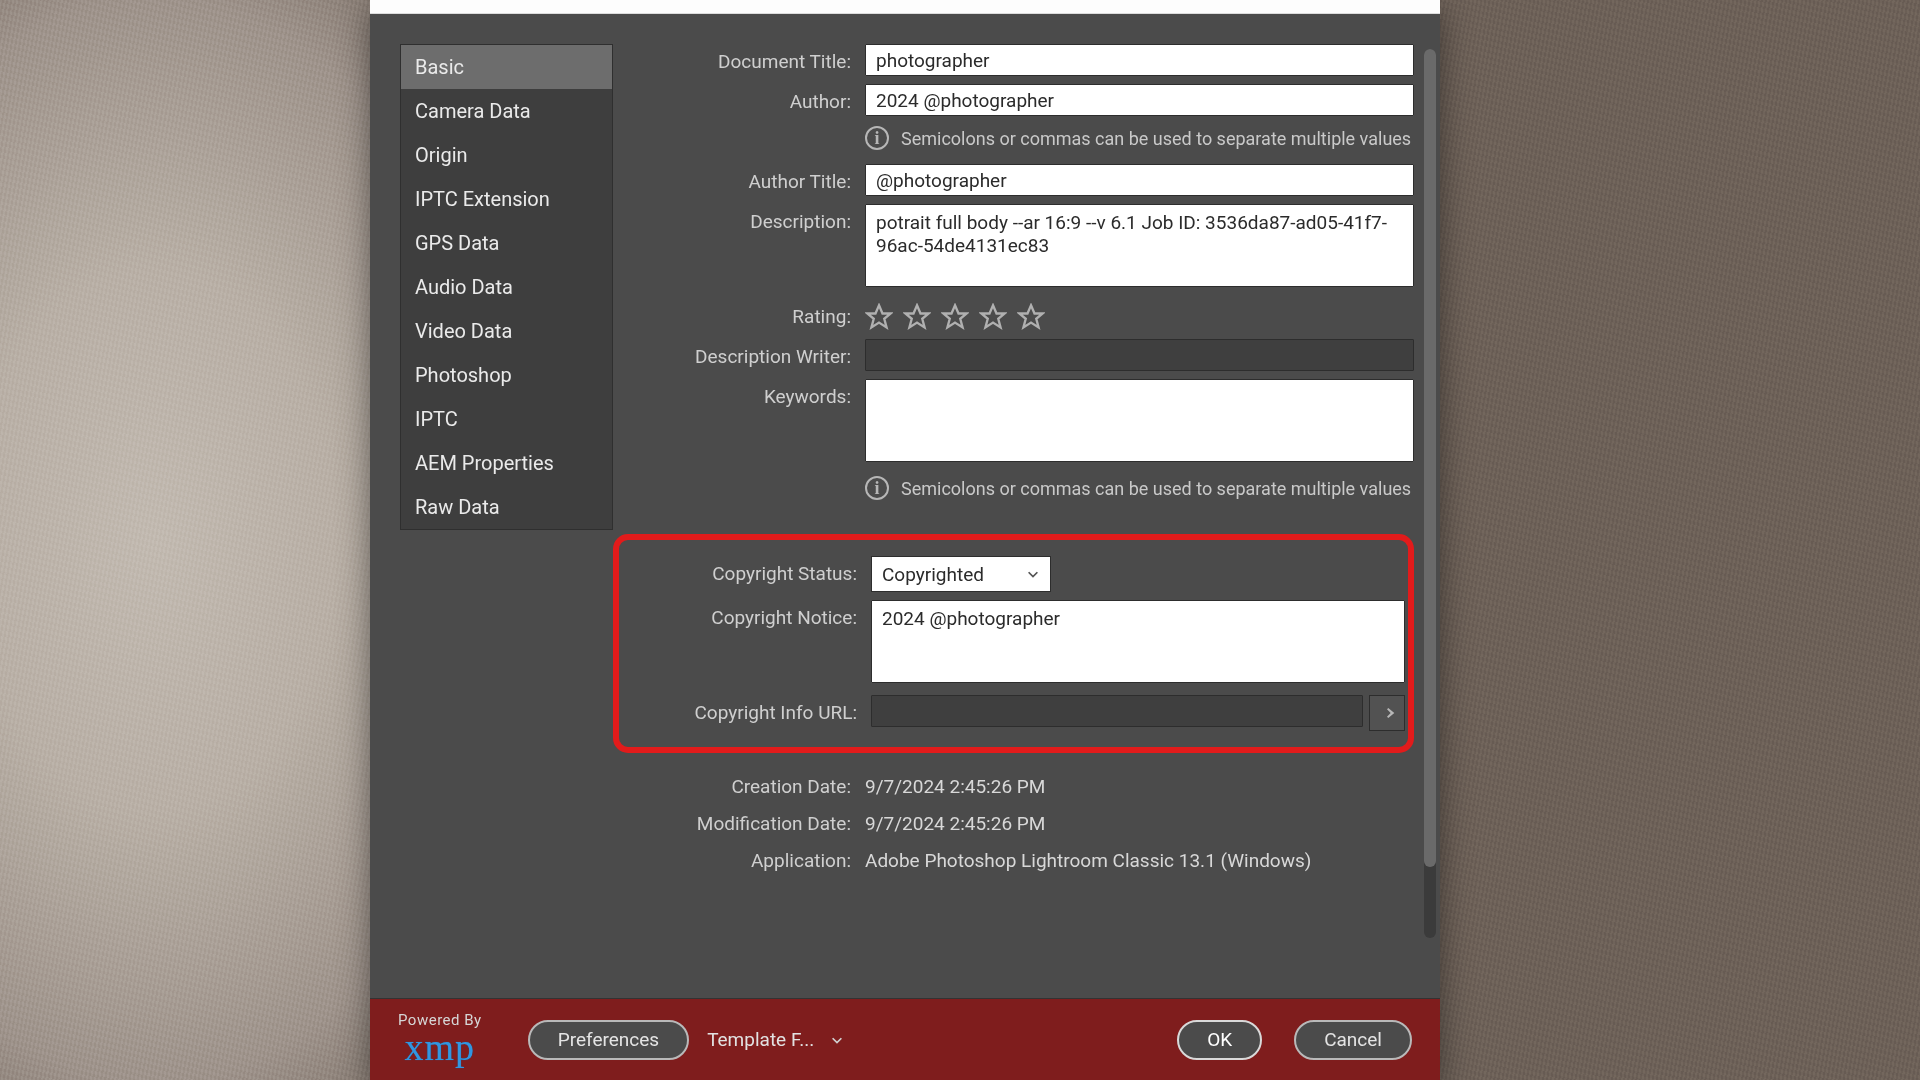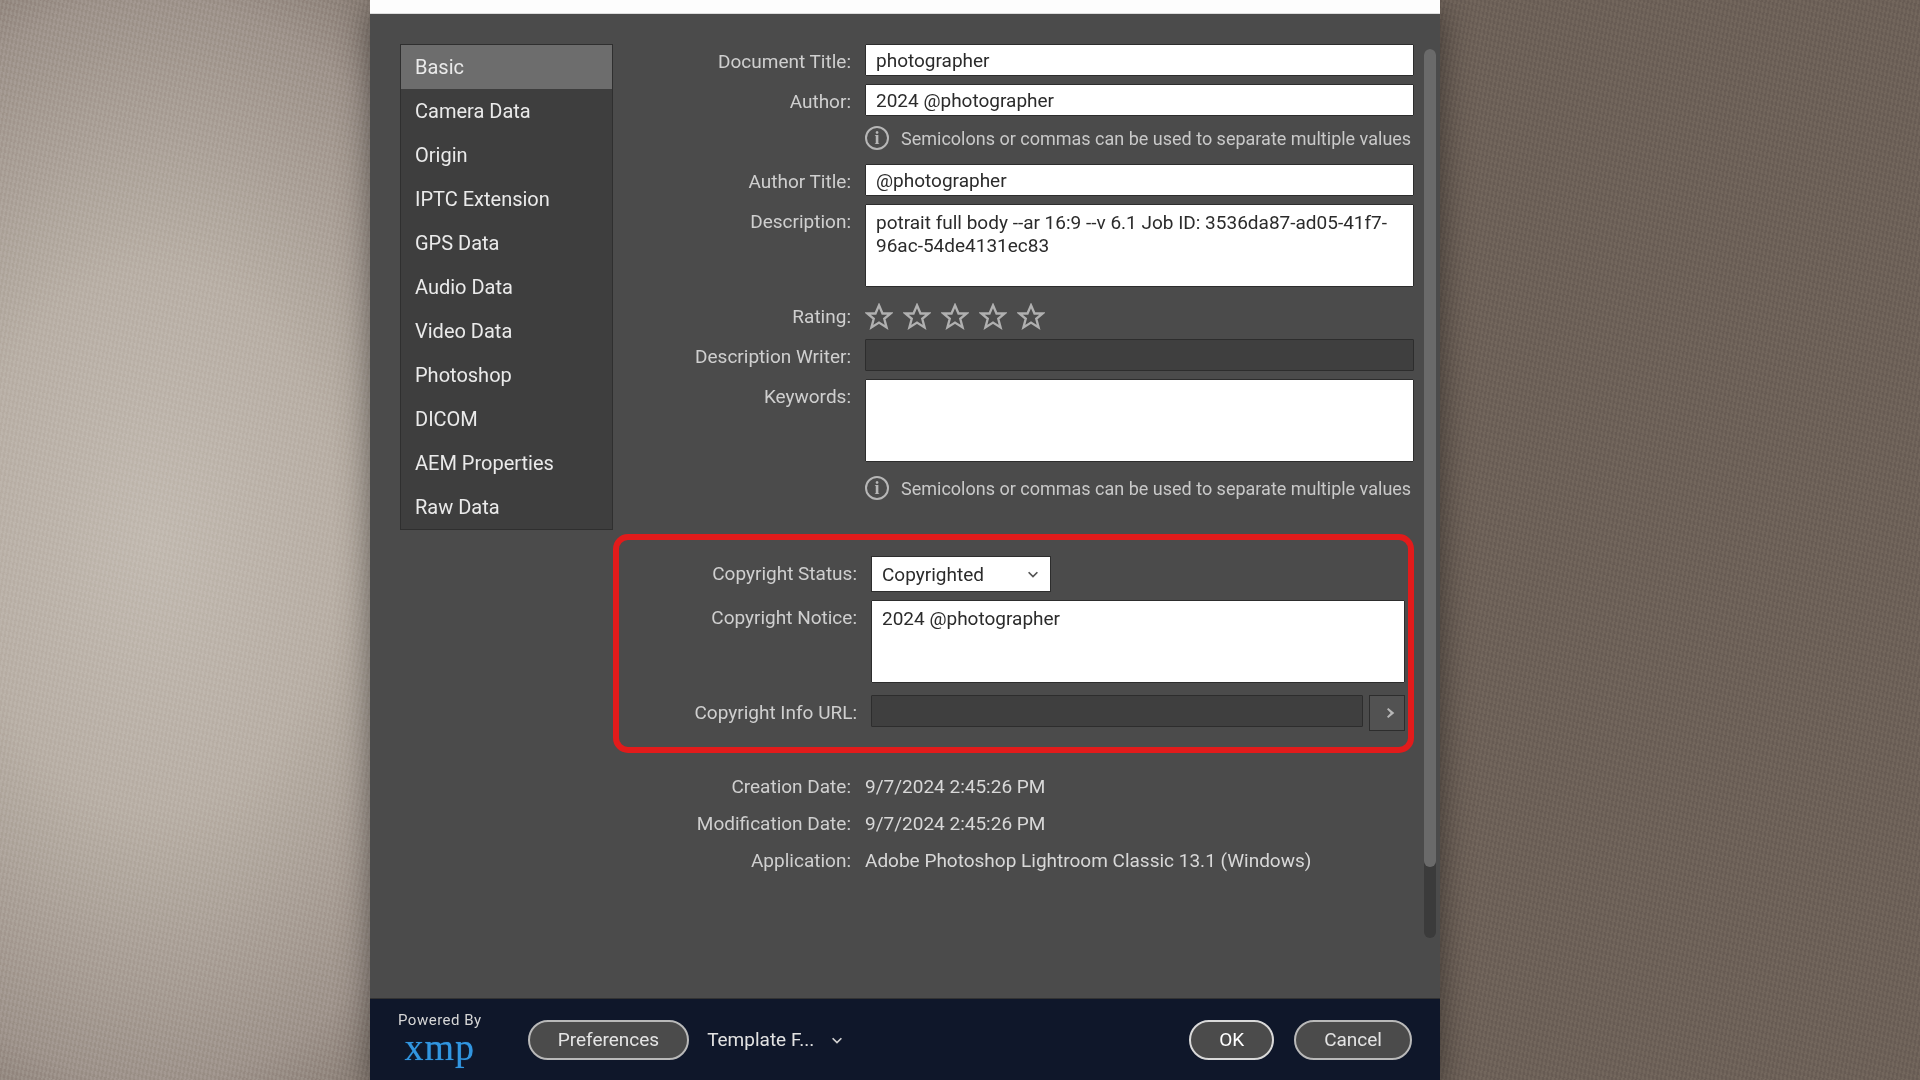--- a/index.html
+++ b/index.html
@@ -168,21 +168,21 @@
     display:inline-flex; align-items:center; justify-content:center;
     cursor:pointer;
   }
   .url-go svg{ width:22px; height:22px; fill:#b7b7b7; }
 
   .static-val { color:#d8d8d8; padding-top:6px; font-size:19px; display:block; }
 
   
   .footer {
     height: 82px;
-    background:#0f172a;
+    background:#7f1d1d;
     border-top:1px solid #333;
     display:flex; align-items:center;
     padding: 0 28px;
     gap: 18px;
   }
   .footer .branding {
     display:flex; flex-direction:column; align-items:center; margin-right:28px; line-height:1;
   }
   .footer .branding .pow { color:#d6d6d6; font-size:15px; letter-spacing:.5px; }
   .footer .branding .xmp {
@@ -195,40 +195,40 @@
     border:2px solid #b9b9b9; border-radius:20px;
     background:#4b4b4b; color:#e4e4e4;
     font-size:19px; cursor:pointer;
   }
   .btn.ok { border-color:#d9d9d9; color:#fff; }
   .tpl {
     display:inline-flex; align-items:center; gap:16px;
     color:#e2e2e2; font-size:19px; cursor:pointer; user-select:none;
   }
   .tpl .chev polyline{ stroke:#d0d0d0; }
-  .footer .right { margin-left:auto; display:flex; gap:20px; }
+  .footer .right { margin-left:auto; display:flex; gap:32px; }
 </style>
 </head>
 <body>
 
 <div class="dialog">
   <div class="toolbar-strip"></div>
 
   <div class="dialog-body">
 
     <div class="sidebar">
       <div class="sidebar-item selected"><span>Basic</span></div>
       <div class="sidebar-item"><span>Camera Data</span></div>
       <div class="sidebar-item"><span>Origin</span></div>
       <div class="sidebar-item"><span>IPTC Extension</span></div>
       <div class="sidebar-item"><span>GPS Data</span></div>
       <div class="sidebar-item"><span>Audio Data</span></div>
       <div class="sidebar-item"><span>Video Data</span></div>
       <div class="sidebar-item"><span>Photoshop</span></div>
-      <div class="sidebar-item"><span>DICOM</span></div>
+      <div class="sidebar-item"><span>IPTC</span></div>
       <div class="sidebar-item"><span>AEM Properties</span></div>
       <div class="sidebar-item"><span>Raw Data</span></div>
     </div>
 
     <div class="form">
 
       <div class="row">
         <div class="label">Document Title:</div>
         <div class="field"><input class="tf" value="photographer" style=""></div>
       </div>

